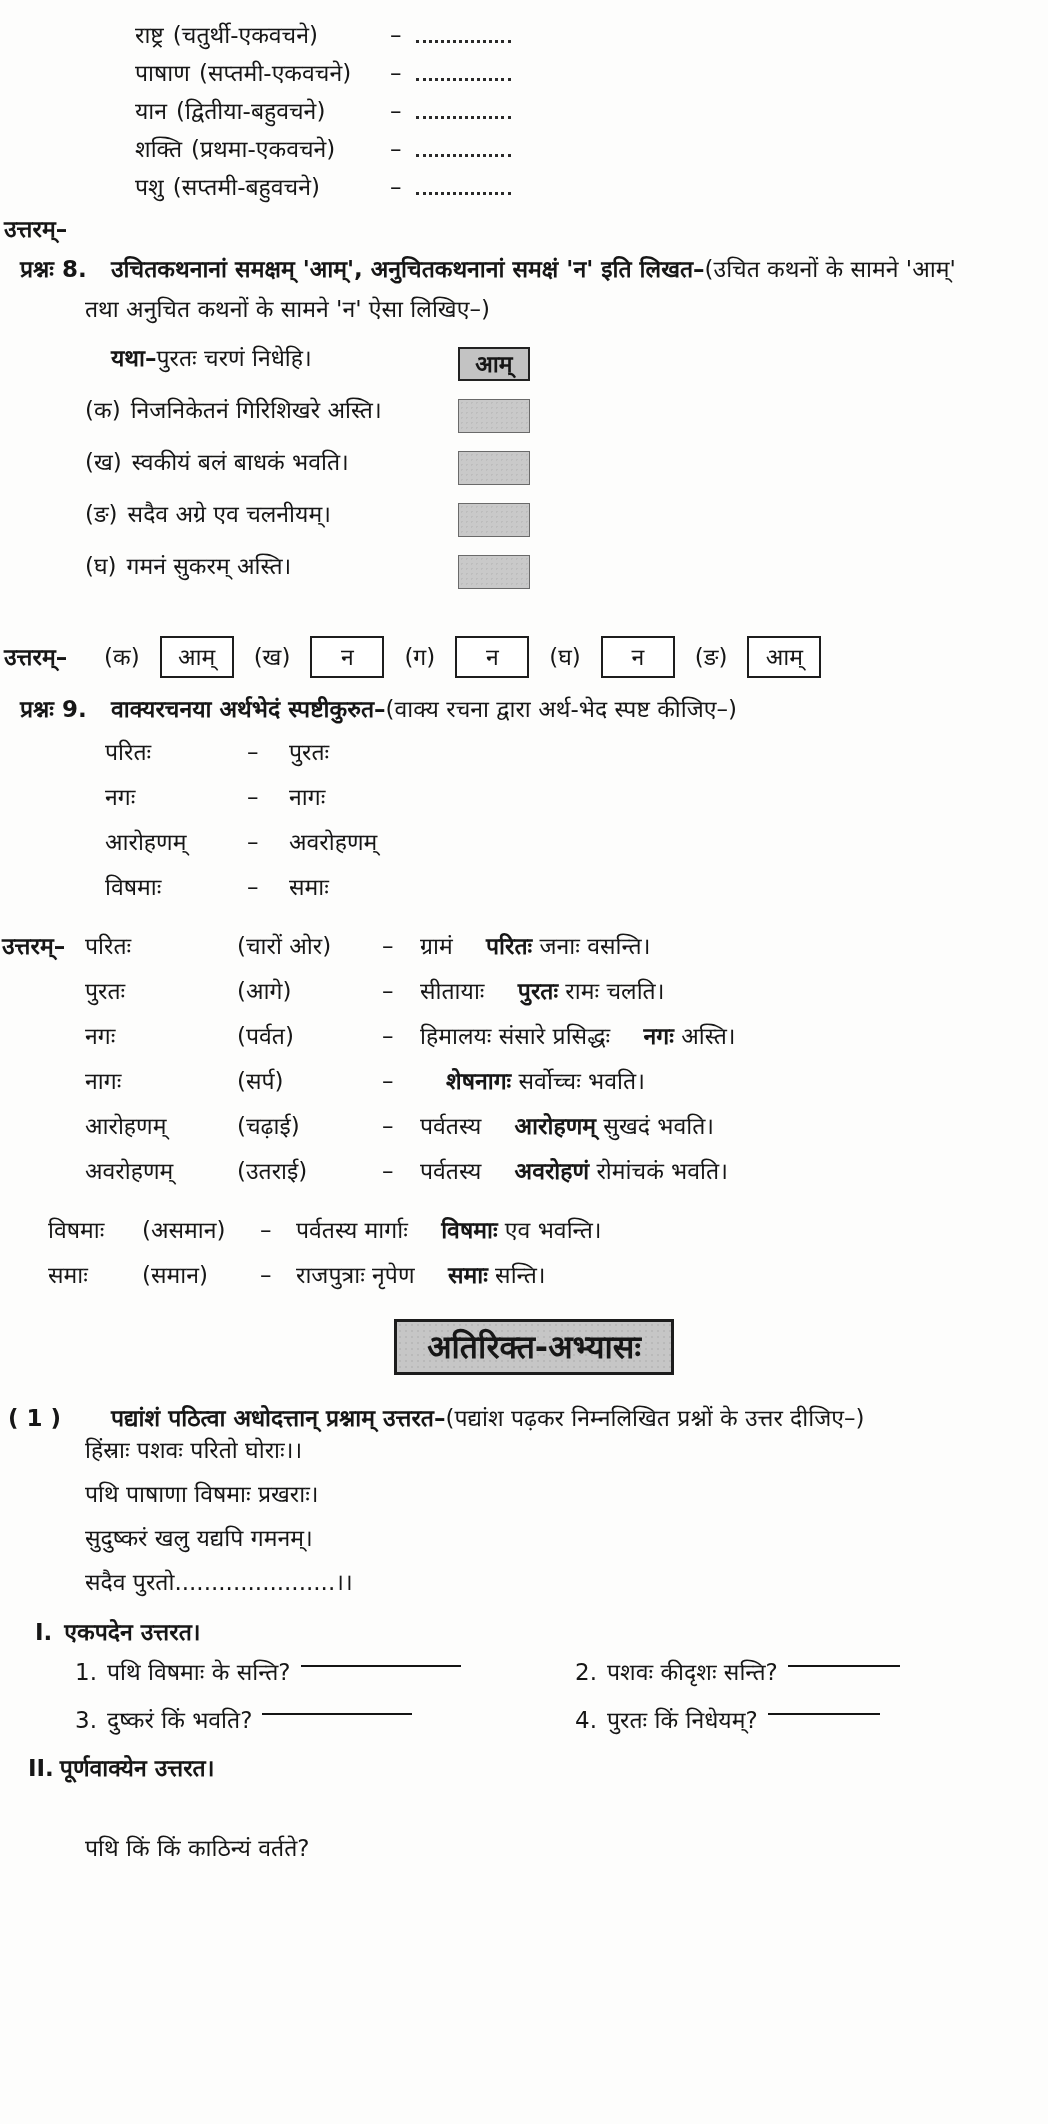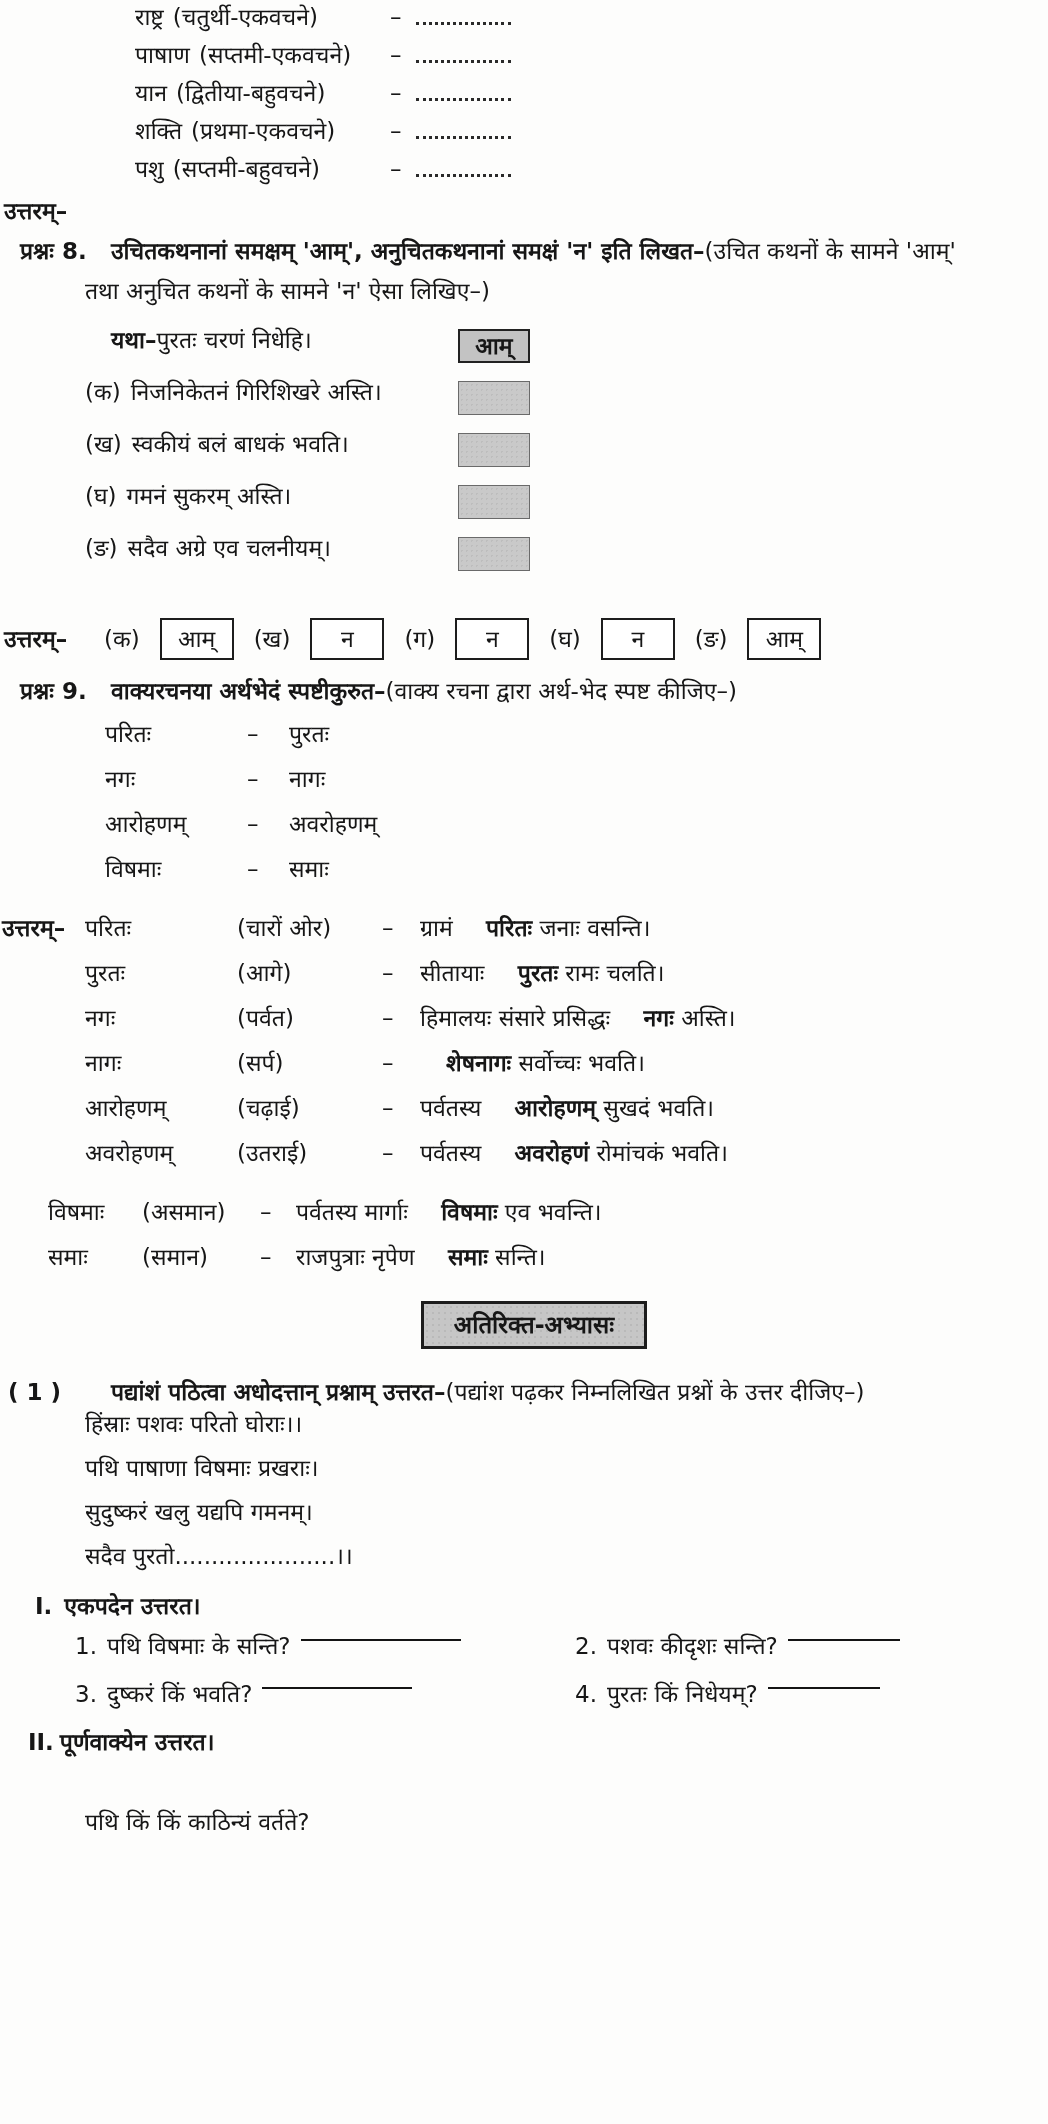--- a/index.html
+++ b/index.html
@@ -1,20 +1,20 @@
 <!DOCTYPE html>
 <html><head>
 <meta charset="utf-8">
 <style>
   html,body{margin:0;padding:0;background:#ffffff;}
   .page{
     position:relative;width:1048px;height:2124px;overflow:hidden;
     background:#fdfdfc;color:#161616;
     font-family:"DejaVu Sans",sans-serif;font-size:23px;line-height:1.0;
-    padding-top:6px;box-sizing:border-box;
+    padding-top:24px;box-sizing:border-box;
   }
   .b{font-weight:bold;margin-left:26px;}
   
   .fill-row{display:flex;align-items:baseline;margin-left:135px;height:38px;}
   .fill-left{width:255px;display:flex;gap:9px;white-space:nowrap;}
   .dash{display:inline-block;}
   .dotted-blank{display:inline-block;width:95px;height:13px;border-bottom:3px dotted #2a2a2a;margin-left:14px;}
   
   .ans7{display:flex;margin-top:4px;}
   .ans7-label{width:93px;padding-left:4px;font-weight:bold;white-space:nowrap;}
@@ -51,21 +51,21 @@
   .a9row .cd{width:38px;}
   .a9extra{margin-top:14px;}
   .a9extra .a9row{margin-left:48px;height:45px;}
   .a9extra .c1{width:94px;}
   .a9extra .c2{width:118px;}
   .a9extra .cd{width:36px;}
   
   .banner-wrap{display:flex;justify-content:center;margin-top:10px;}
   .banner{
     background:#c6c6c6;border:3px solid #1c1c1c;padding:9px 30px;
-    font-weight:bold;font-size:24px;
+    font-weight:bold;font-size:32px;
     background-image:radial-gradient(#b9b9b9 1px, transparent 1px);background-size:6px 6px;margin-left:20px;
   }
   
   .ex1head{position:relative;padding-left:85px;width:975px;margin-top:22px;line-height:42px;box-sizing:border-box;}
   .ex1label{position:absolute;left:8px;top:0;font-weight:bold;white-space:nowrap;}
   .verse{margin-left:85px;}
   .verse .vl{height:44px;}
   .p1head{margin-left:35px;font-weight:bold;height:40px;margin-top:6px;display:flex;gap:12px;}
   .qrow{display:flex;height:48px;align-items:baseline;}
   .qc{display:flex;align-items:baseline;}
@@ -142,25 +142,25 @@
     </div>
     <div class="q8item">
       <span class="num">(क)</span><span>निजनिकेतनं गिरिशिखरे अस्ति।</span>
       <span class="gbox"></span>
     </div>
     <div class="q8item">
       <span class="num">(ख)</span><span>स्वकीयं बलं बाधकं भवति।</span>
       <span class="gbox"></span>
     </div>
     <div class="q8item">
+      <span class="num">(ङ)</span><span>सदैव अग्रे एव चलनीयम्।</span>
+      <span class="gbox"></span>
+    </div>
+    <div class="q8item">
       <span class="num">(घ)</span><span>गमनं सुकरम् अस्ति।</span>
-      <span class="gbox"></span>
-    </div>
-    <div class="q8item">
-      <span class="num">(ङ)</span><span>सदैव अग्रे एव चलनीयम्।</span>
       <span class="gbox"></span>
     </div>
   </div>
 
   <div class="a8">
     <span class="a8label">उत्तरम्–</span>
     <span class="num">(क)</span>
     <span class="wbox">आम्</span>
     <span class="num">(ख)</span>
     <span class="wbox">न</span>

